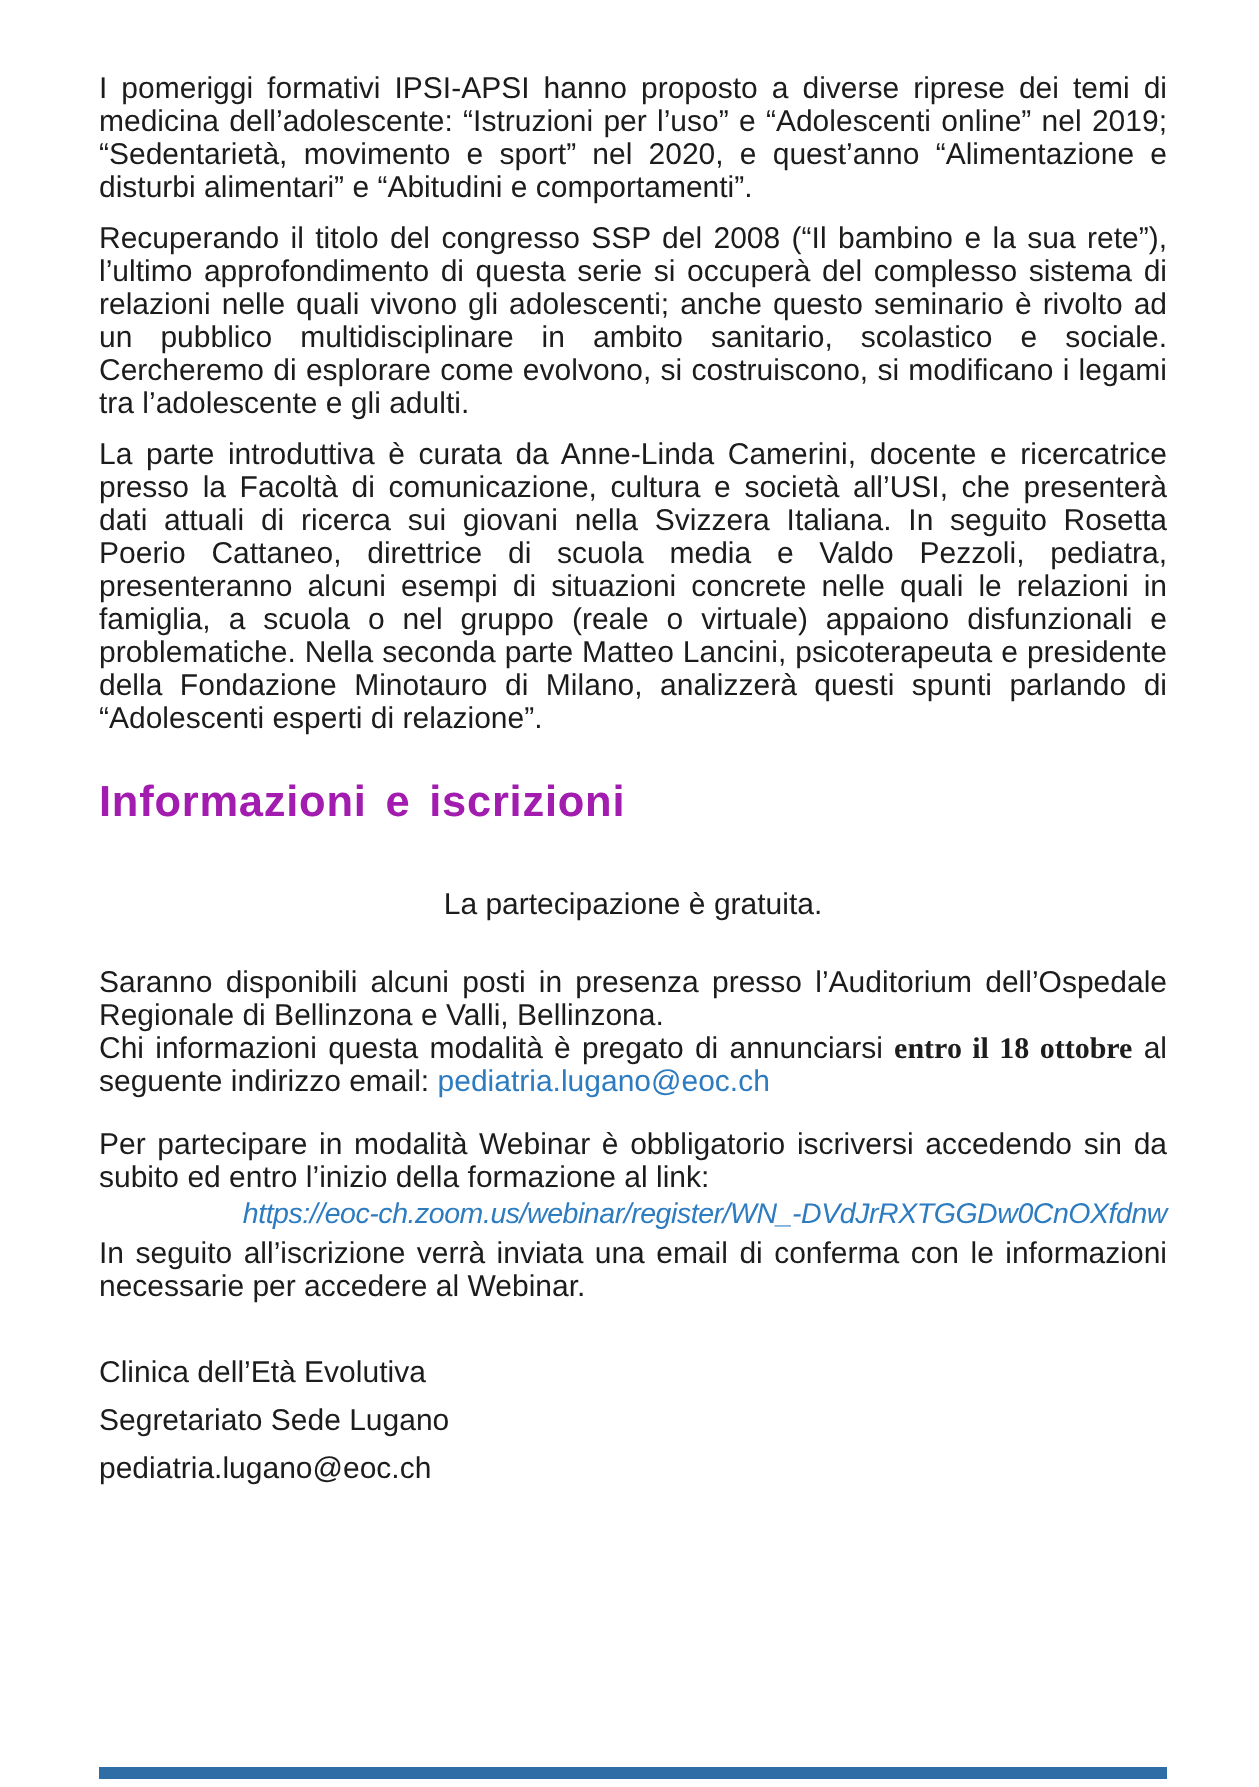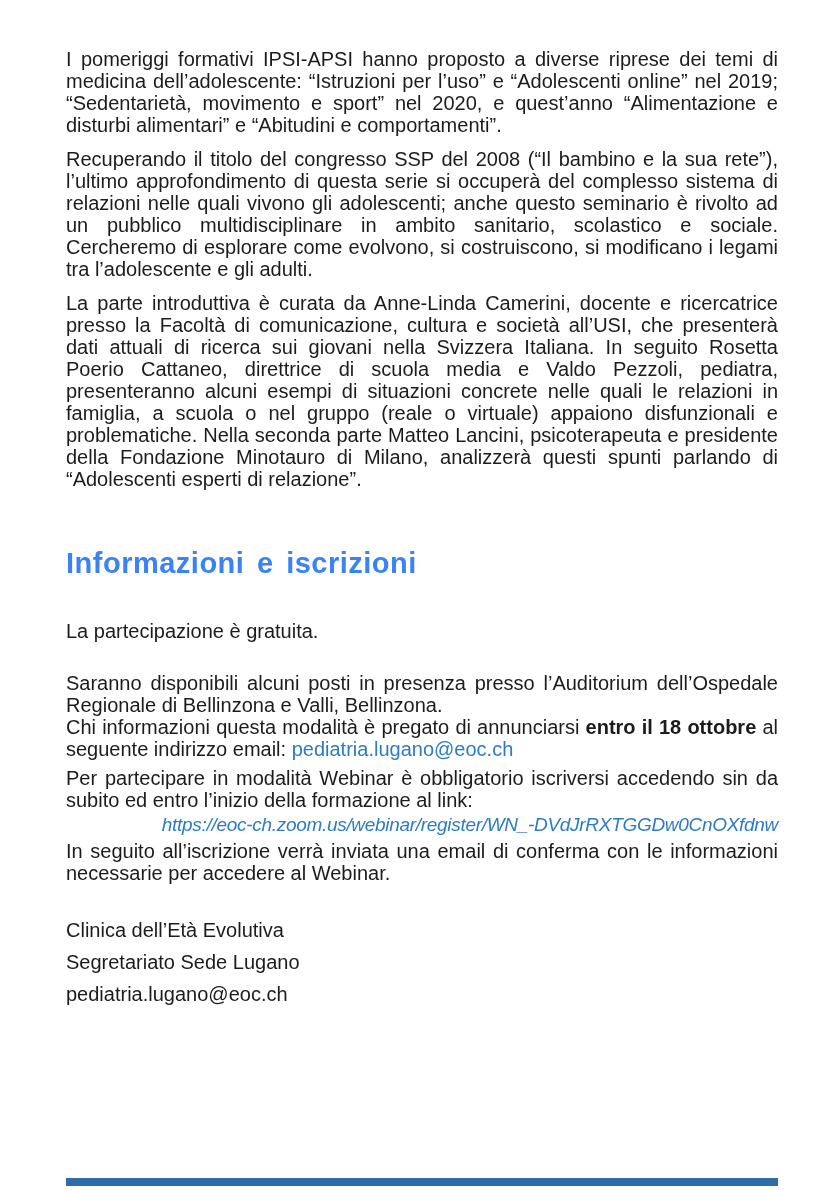--- a/index.html
+++ b/index.html
@@ -15,33 +15,33 @@
     position: absolute;
     left: 66px; top: 48px;
     width: 712px;
   }
   .body-text {
     font-size: 20px;
     line-height: 22px;
     text-align: justify;
     margin: 0 0 12px 0;
   }
-  .no-justify { text-align: left; }
+  .no-justify { text-align: center; }
   .section-heading {
     font-size: 29px;
     line-height: 34px;
     font-weight: bold;
     letter-spacing: 0.5px;
     word-spacing: 4px;
-    color: #3b82f6;
-    margin: 56px 0 40px 0;
+    color: #a21caf;
+    margin: 28px 0 40px 0;
     text-align: left;
   }
   .gratuita { margin-bottom: 30px; }
-  .presence-block { margin-bottom: 7px; }
+  .presence-block { margin-bottom: 20px; }
   .webinar-block { margin-bottom: 0; }
   .link {
     color: #2e7cc0;
     text-decoration: none;
     cursor: pointer;
   }
   .url-line {
     font-size: 19px;
     line-height: 24px;
     letter-spacing: -0.3px;
@@ -59,21 +59,21 @@
     text-align: left;
   }
   .footer-bar {
     position: absolute;
     left: 66px;
     bottom: 5px;
     width: 712px;
     height: 8px;
     background: #2e6da6;
   }
-  b { font-weight: bold; }
+  b { font-weight: bold; font-family: Liberation Serif, serif; }
 </style>
 </head>
 <body>
 
 <div class="content">
 
   <p class="body-text">I pomeriggi formativi IPSI-APSI hanno proposto a diverse riprese dei temi di medicina dell’adolescente: “Istruzioni per l’uso” e “Adolescenti online” nel 2019; “Sedentarietà, movimento e sport” nel 2020, e quest’anno “Alimentazione e disturbi alimentari” e “Abitudini e comportamenti”.</p>
 
   <p class="body-text">Recuperando il titolo del congresso SSP del 2008 (“Il bambino e la sua rete”), l’ultimo approfondimento di questa serie si occuperà del complesso sistema di relazioni nelle quali vivono gli adolescenti; anche questo seminario è rivolto ad un pubblico multidisciplinare in ambito sanitario, scolastico e sociale. Cercheremo di esplorare come evolvono, si costruiscono, si modificano i legami tra l’adolescente e gli adulti.</p>
 

